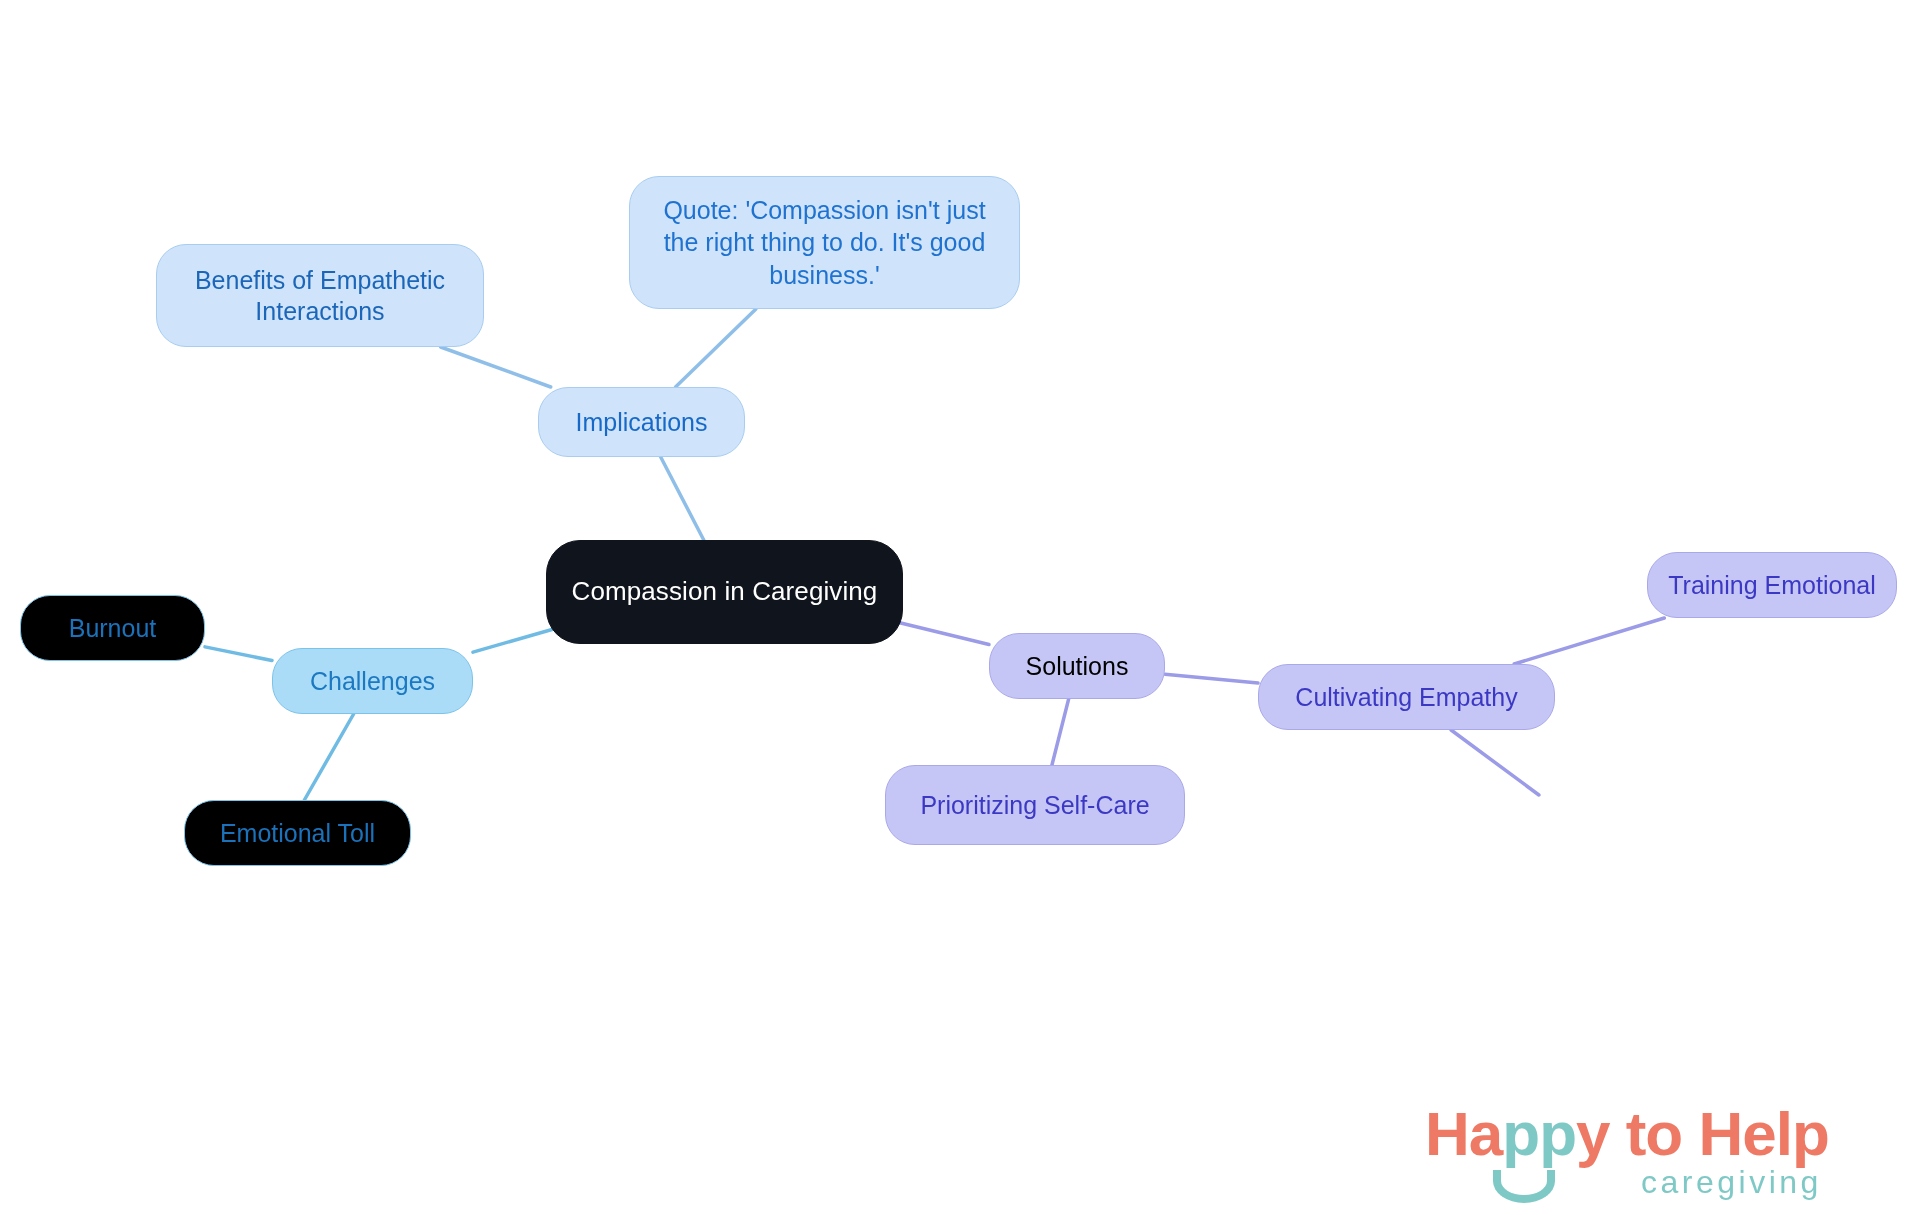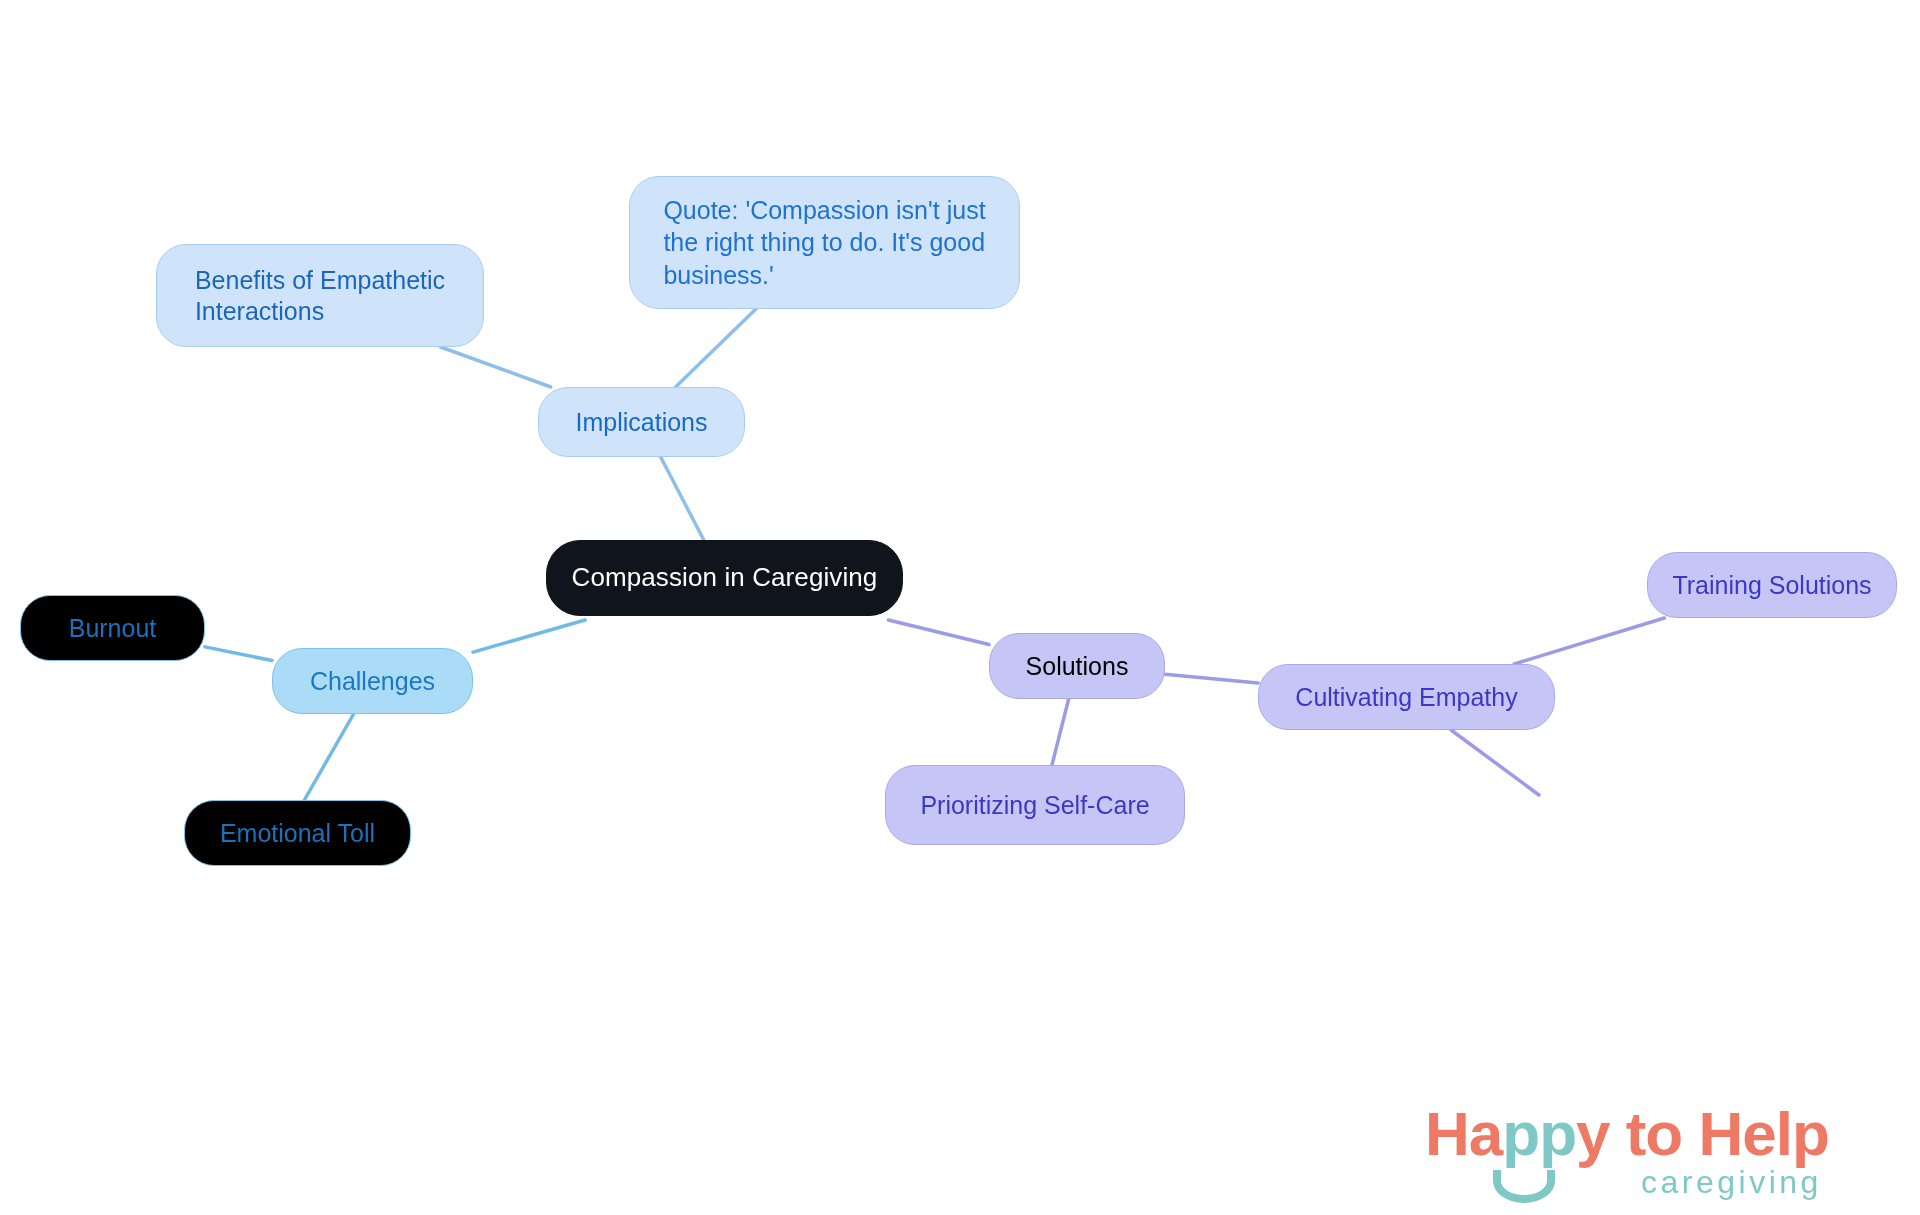--- a/index.html
+++ b/index.html
@@ -28,20 +28,21 @@
     width: 1920px;
     height: 1215px;
     pointer-events: none;
   }
   .node {
     position: absolute;
     box-sizing: border-box;
     display: flex;
     align-items: center;
     justify-content: center;
+    text-align: center;
     border-radius: 30px;
     line-height: 1.22;
     white-space: pre-line;
     padding: 6px 8px;
   }
   .node-root {
     background: #10141c;
     color: #ffffff;
     border: 1px solid #10141c;
     border-radius: 34px;
@@ -148,21 +149,21 @@
         <line x1="272" y1="660.5134615384616" x2="205" y2="646.8557692307693" stroke="#6fbbe4" stroke-width="3.5" stroke-linecap="round"></line>
         <line x1="353.6118421052632" y1="714" x2="304.3881578947368" y2="800" stroke="#6fbbe4" stroke-width="3.5" stroke-linecap="round"></line>
         <line x1="888.453488372093" y1="620" x2="989" y2="644.5304964539007" stroke="#9b9be8" stroke-width="3.5" stroke-linecap="round"></line>
         <line x1="1068.6506024096386" y1="699" x2="1043.3493975903614" y2="799" stroke="#9b9be8" stroke-width="3.5" stroke-linecap="round"></line>
         <line x1="1165" y1="674.2792109256449" x2="1258" y2="683.0288315629742" stroke="#9b9be8" stroke-width="3.5" stroke-linecap="round"></line>
         <line x1="1514.1919642857142" y1="664" x2="1664.3080357142858" y2="618" stroke="#9b9be8" stroke-width="3.5" stroke-linecap="round"></line>
         <line x1="1451.0886287625417" y1="730" x2="1538.9147157190635" y2="795" stroke="#9b9be8" stroke-width="3.5" stroke-linecap="round"></line>
       </g>
   </svg>
 
-  <div class="node node-root" style="left: 546px; top: 540px; width: 357px; height: 76px;"><span>Compassion in Caregiving</span></div>
+  <div class="node node-root" style="left: 546px; top: 540px; width: 357px; height: 104px;"><span>Compassion in Caregiving</span></div>
 
   <div class="node node-branch-implications" style="left: 538px; top: 387px; width: 207px; height: 70px;"><span>Implications</span></div>
 
   <div class="node node-leaf-quote" style="left: 629px; top: 176px; width: 391px; height: 133px;"><span>Quote: 'Compassion isn't just
 the right thing to do. It's good
 business.'</span></div>
 
   <div class="node node-leaf-blue" style="left: 135px; top: 244px; width: 328px; height: 103px;"><span>Benefits of Empathetic
 Interactions</span></div>
 
@@ -171,21 +172,21 @@
   <div class="node node-leaf-cyan" style="left: 20px; top: 595px; width: 185px; height: 66px;"><span>Burnout</span></div>
 
   <div class="node node-leaf-cyan" style="left: 184px; top: 800px; width: 227px; height: 66px;"><span>Emotional Toll</span></div>
 
   <div class="node node-branch-purple" style="left: 989px; top: 633px; width: 176px; height: 66px;"><span>Solutions</span></div>
 
   <div class="node node-leaf-purple" style="left: 885px; top: 765px; width: 300px; height: 80px;"><span>Prioritizing Self-Care</span></div>
 
   <div class="node node-leaf-purple" style="left: 1258px; top: 664px; width: 297px; height: 66px;"><span>Cultivating Empathy</span></div>
 
-  <div class="node node-leaf-purple" style="left: 1647px; top: 552px; width: 250px; height: 66px;"><span>Training Solutions</span></div>
+  <div class="node node-leaf-purple" style="left: 1647px; top: 552px; width: 250px; height: 66px;"><span>Training Emotional</span></div>
 
 
   <div class="logo">
     <div class="logo-main"><span>Ha</span><span class="teal">pp</span><span>y</span><span> to Help</span></div>
     <div class="logo-smile"></div>
     <div class="logo-sub">caregiving</div>
   </div>
 
 </div>
 

